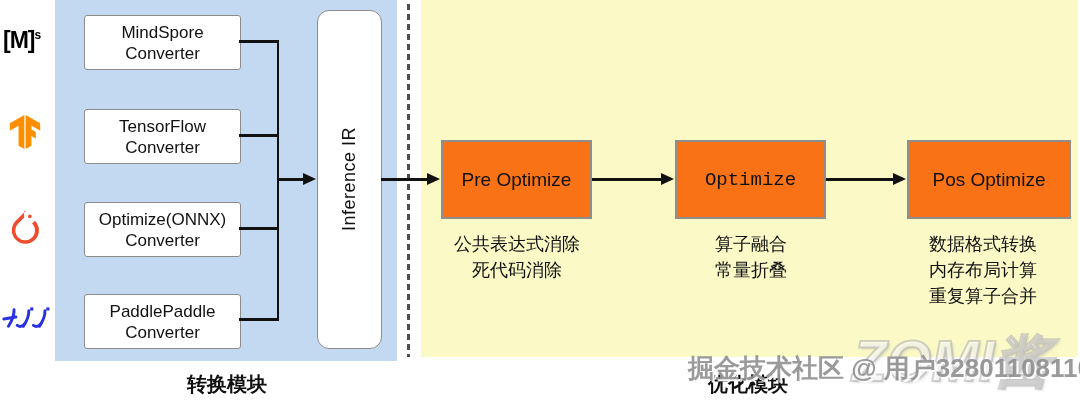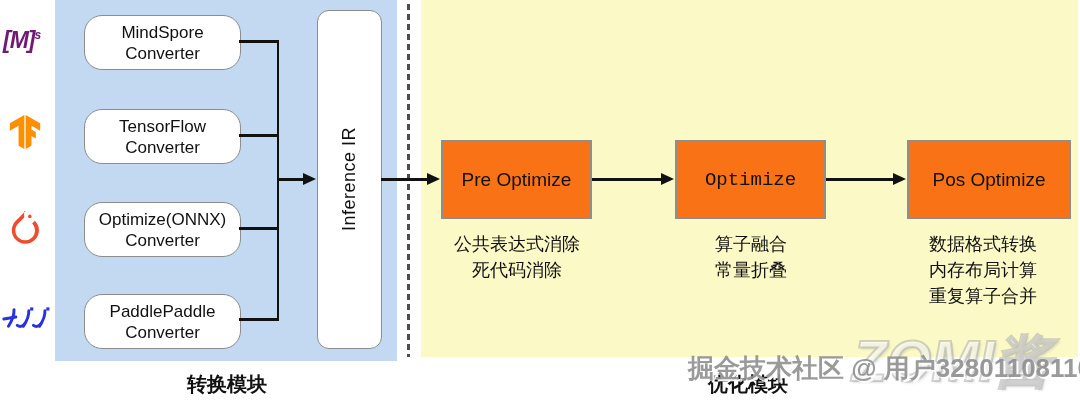--- a/index.html
+++ b/index.html
@@ -8,21 +8,21 @@
     background:#ffffff; overflow:hidden;
     font-family:"Liberation Sans", sans-serif;
     color:#111;
   }
   .panel { position:absolute; top:0; }
   #conversion-panel { left:55px; width:342px; height:361px; background:#c3d8f1; }
   #optimization-panel { left:421px; width:657px; height:357px; background:#fbf9c6; }
 
   .conv-box {
     position:absolute; left:84px; width:155px; height:53px;
-    background:#fff; border:1.5px solid #8c8c8c; border-radius:18px;
+    background:#fff; border:1.5px solid #8c8c8c; border-radius:3px;
     display:flex; flex-direction:column; align-items:center; justify-content:center;
     font-size:17px; line-height:21px; text-align:center;
   }
   #ir-box {
     position:absolute; left:317px; top:10px; width:63px; height:337px;
     background:#fff; border:1.5px solid #8c8c8c; border-radius:12px;
     display:flex; align-items:center; justify-content:center;
   }
   #ir-box .vtext {
     writing-mode:vertical-rl; transform:rotate(180deg);
@@ -63,21 +63,21 @@
   #stage-list-2 { left:873px; }
 
   .module-label {
     position:absolute; top:371px; width:160px; text-align:center;
     font-size:20px; font-weight:700;
   }
   #conversion-label { left:147px; }
   #optimization-label { left:668px; }
 
   .logo { position:absolute; }
-  #mindspore-logo { left:3px; top:27px; font-size:23px; font-weight:700; color:#701a75; letter-spacing:-1px;font-style:italic; }
+  #mindspore-logo { left:3px; top:27px; font-size:23px; font-weight:700; color:#000000; letter-spacing:-1px; }
   #mindspore-logo sup { font-size:12px; font-weight:700; }
   #tensorflow-logo { left:8px; top:115px; }
   #pytorch-logo { left:9px; top:211px; }
   #paddle-logo { left:2px; top:305px; }
 
   #watermark-author {
     position:absolute; left:852px; top:324px; z-index:5;
     font-size:57px; font-weight:700; font-style:italic; white-space:nowrap;
     color:rgba(255,255,255,0.55);
     -webkit-text-stroke:2px rgba(165,165,165,0.5);

